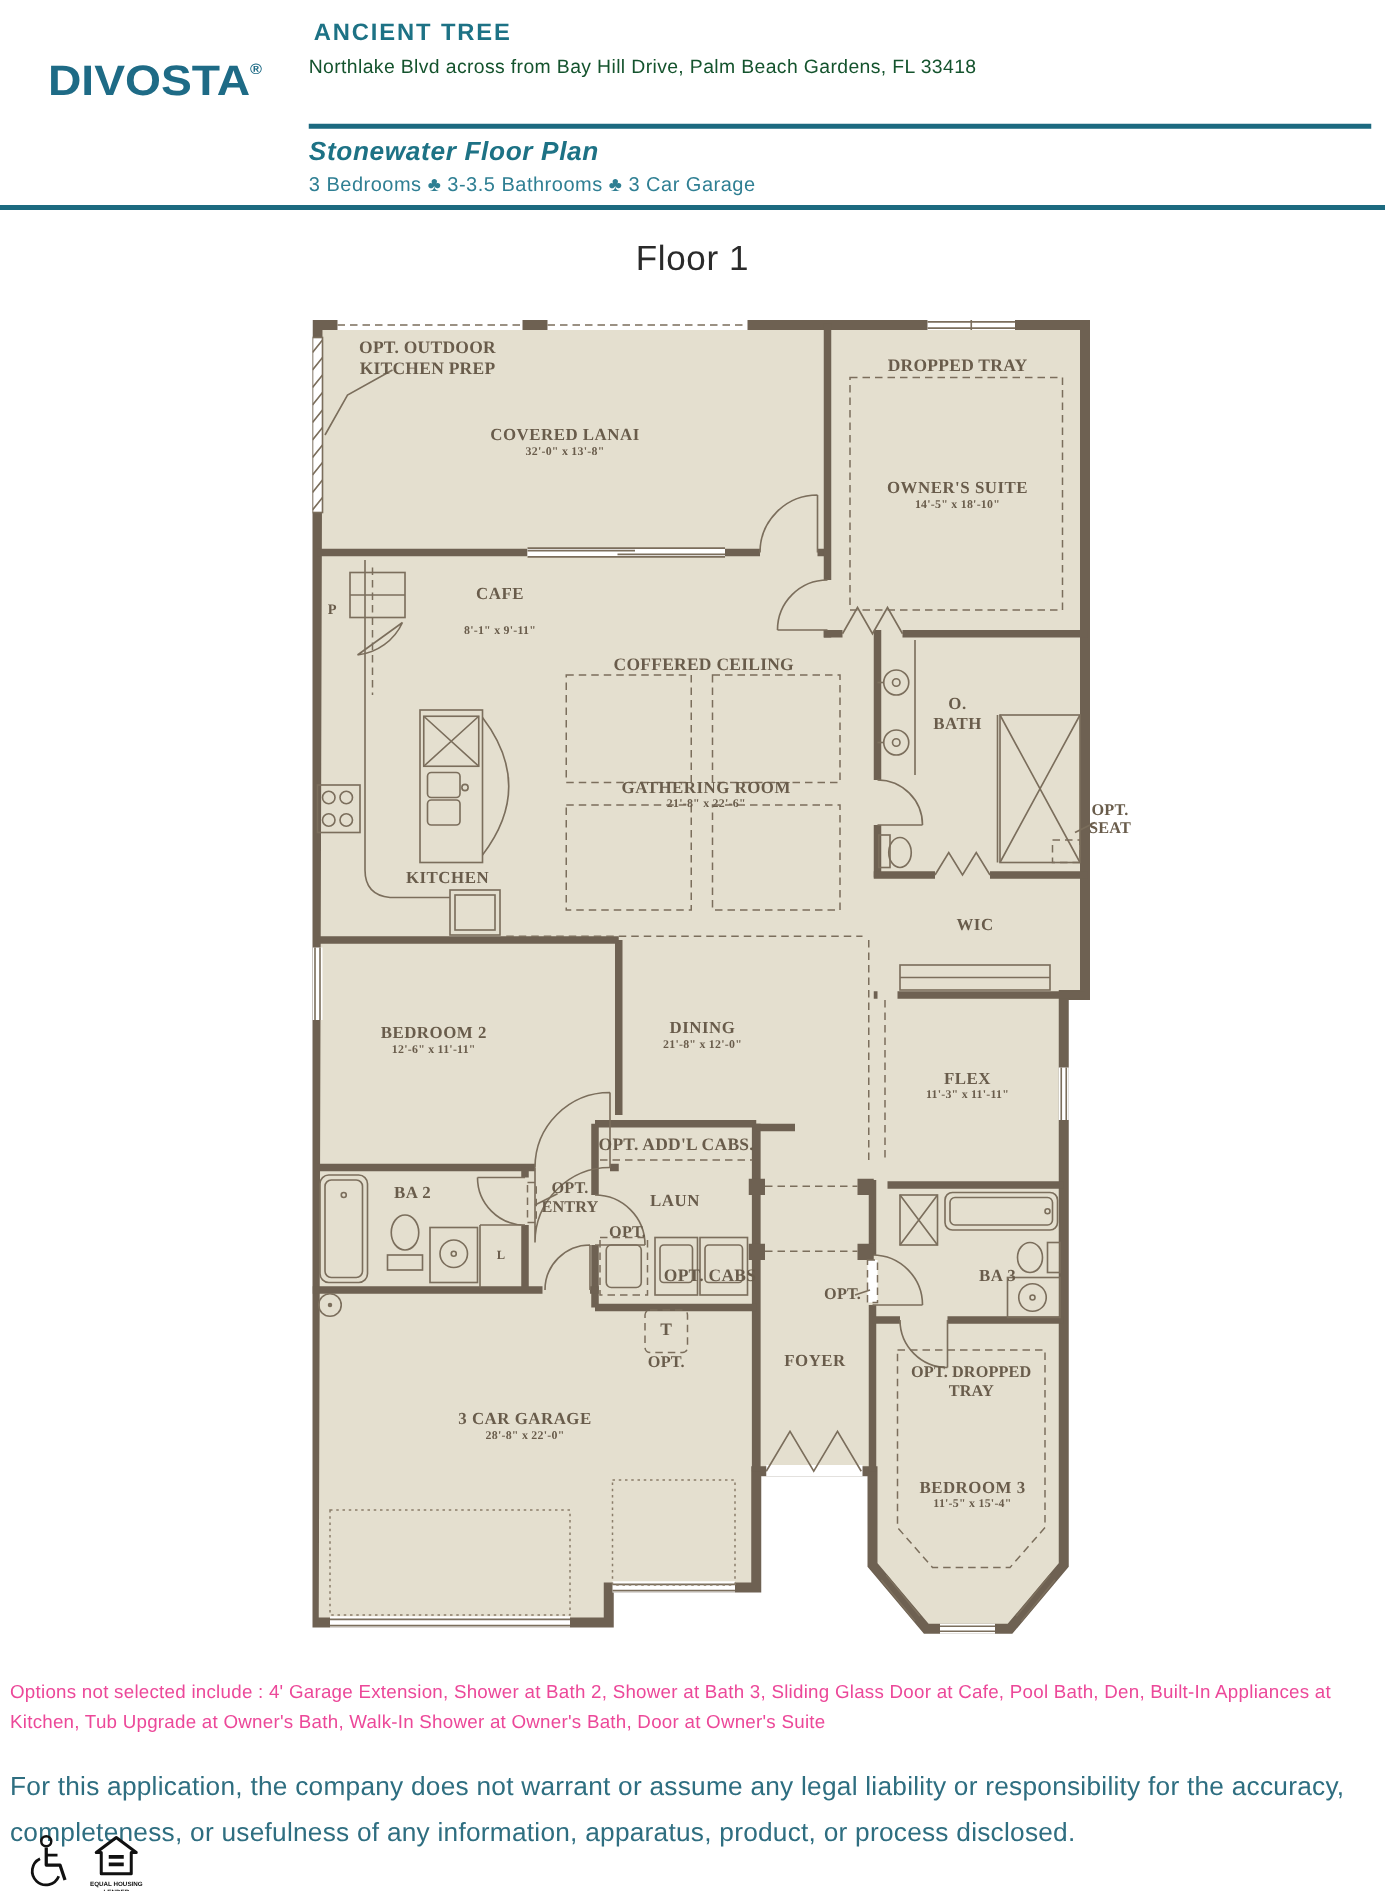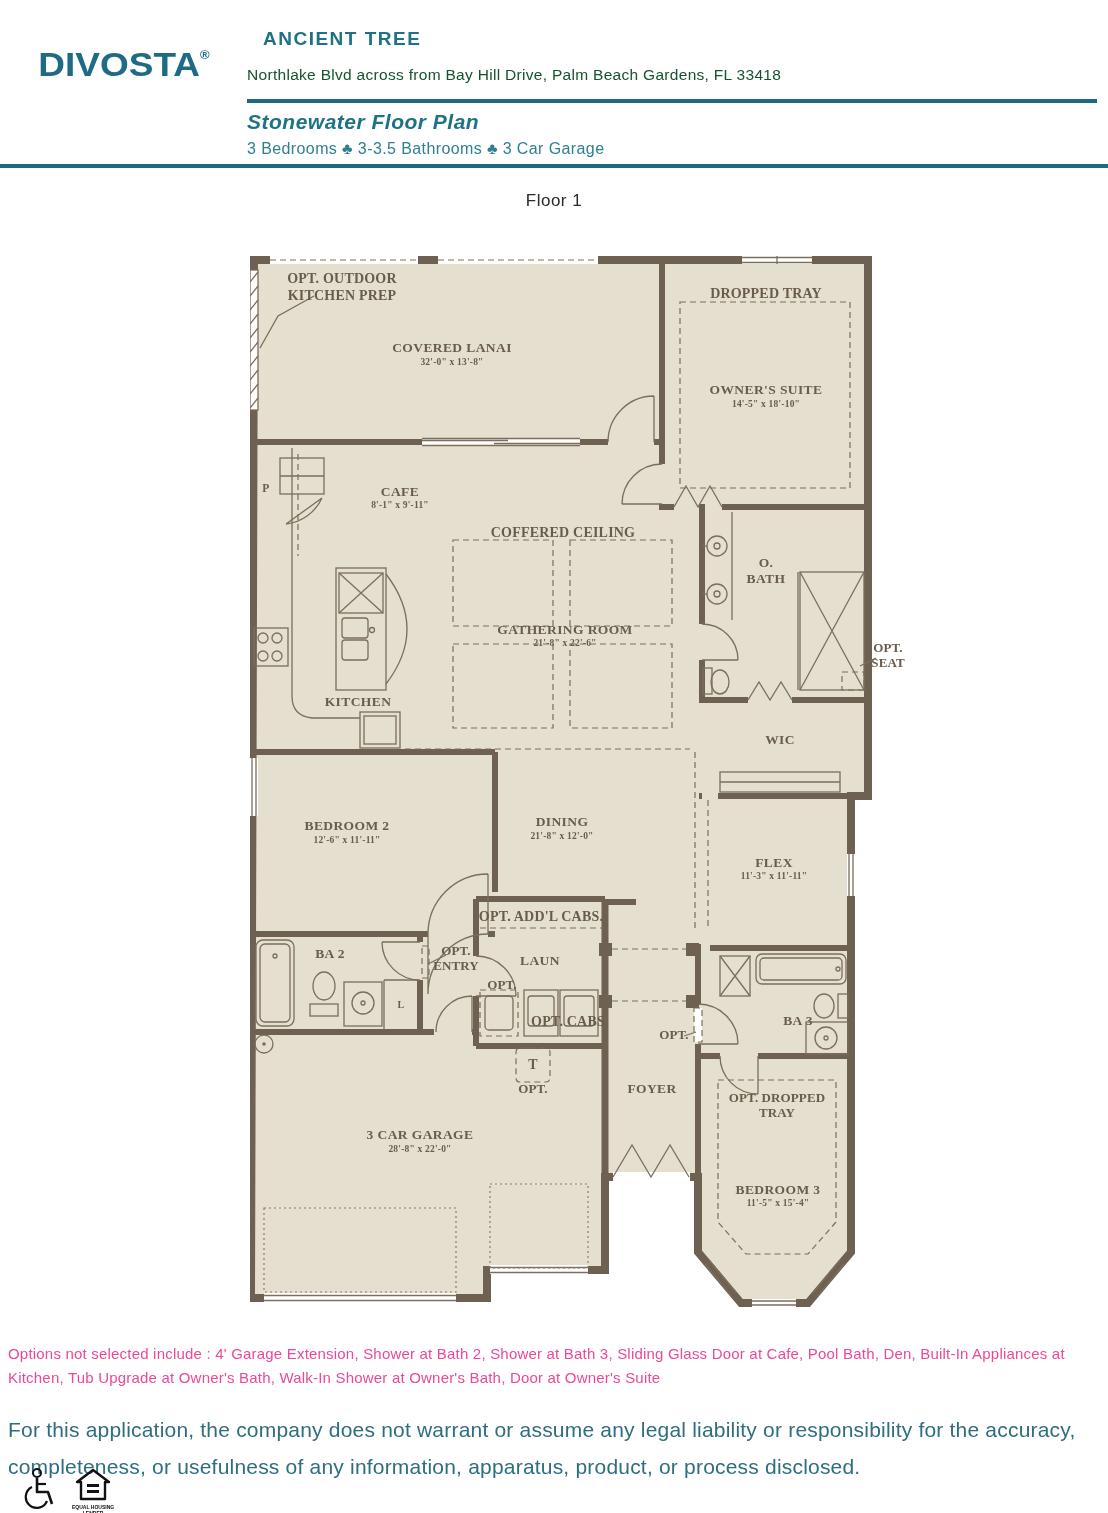--- a/index.html
+++ b/index.html
@@ -4,30 +4,30 @@
 <style>
   html,body{margin:0;padding:0;background:#ffffff;}
   .page{position:relative;width:1108px;height:1513px;background:#fff;overflow:hidden;
         font-family:"Liberation Sans",sans-serif;}
   
   .logo{position:absolute;left:8px;top:44px;width:232px;text-align:center;
         font-weight:bold;font-size:37px;letter-spacing:0px;color:#1e6b86;
         transform:scaleY(.92);white-space:nowrap;}
   .logo sup{font-size:13px;vertical-align:18px;}
   .hblock{position:absolute;left:247px;top:12px;}
-  .hblock h1{margin:16px;font-size:19px;font-weight:bold;letter-spacing:1.5px;color:#1d7285;}
+  .hblock h1{margin:4px;font-size:19px;font-weight:bold;letter-spacing:1.5px;color:#1d7285;}
   .addr{font-size:15.5px;color:#14532d;margin-top:7px;letter-spacing:.3px;}
   .rule{position:absolute;height:4px;background:#1c6a80;}
   .rule1{left:247px;width:850px;top:99px;}
   .rule2{left:0;width:1108px;top:164px;}
   .ptitle{position:absolute;left:247px;top:110px;margin:0;font-size:21px;font-weight:bold;
           color:#1d7285;letter-spacing:.5px;font-style:italic;}
   .specs{position:absolute;left:247px;top:140px;font-size:16px;color:#2f7f93;letter-spacing:.4px;}
   .floor-title{position:absolute;left:0;top:191px;width:1108px;text-align:center;
-               font-size:17px;color:#2a2a2a;letter-spacing:.5px;}
+               font-size:28px;color:#2a2a2a;letter-spacing:.5px;}
   
   .plan{position:absolute;left:250px;top:256px;width:660px;height:1082px;}
   .plan svg{position:absolute;left:0;top:0;}
   .plbl{position:absolute;transform:translate(-50%,-50%);
         font-family:"Liberation Serif",serif;font-weight:bold;color:#695c4b;
         white-space:pre-line;text-align:center;line-height:1.18;letter-spacing:.4px;}
   .s13{font-size:13.5px;}
   .s11{font-size:11.5px;}
   .s10{font-size:10px;}
   .s95{font-size:9.5px;letter-spacing:.2px;}
@@ -241,21 +241,21 @@
     </svg>
 
     <div class="plbl s9" style="left:92px;top:32px">OPT. OUTDOOR
 KITCHEN PREP</div>
     <div class="plbl s13" style="left:202px;top:92px">COVERED LANAI</div>
     <div class="plbl s95" style="left:202px;top:107px">32'-0" x 13'-8"</div>
     <div class="plbl s9" style="left:516px;top:38px">DROPPED TRAY</div>
     <div class="plbl s13" style="left:516px;top:134px">OWNER'S SUITE</div>
     <div class="plbl s95" style="left:516px;top:149px">14'-5" x 18'-10"</div>
     <div class="plbl s11" style="left:16px;top:233px">P</div>
-    <div class="plbl s13" style="left:150px;top:236px">CAFE</div>
+    <div class="plbl s13" style="left:150px;top:219px">CAFE</div>
     <div class="plbl s95" style="left:150px;top:250px">8'-1" x 9'-11"</div>
     <div class="plbl s9" style="left:313px;top:277px">COFFERED CEILING</div>
     <div class="plbl s13" style="left:315px;top:374px">GATHERING ROOM</div>
     <div class="plbl s95" style="left:315px;top:388px">21'-8" x 22'-6"</div>
     <div class="plbl s13" style="left:108px;top:446px">KITCHEN</div>
     <div class="plbl s13" style="left:516px;top:315px">O.
 BATH</div>
     <div class="plbl s8" style="left:638px;top:399px">OPT.
 SEAT</div>
     <div class="plbl s13" style="left:530px;top:484px">WIC</div>

